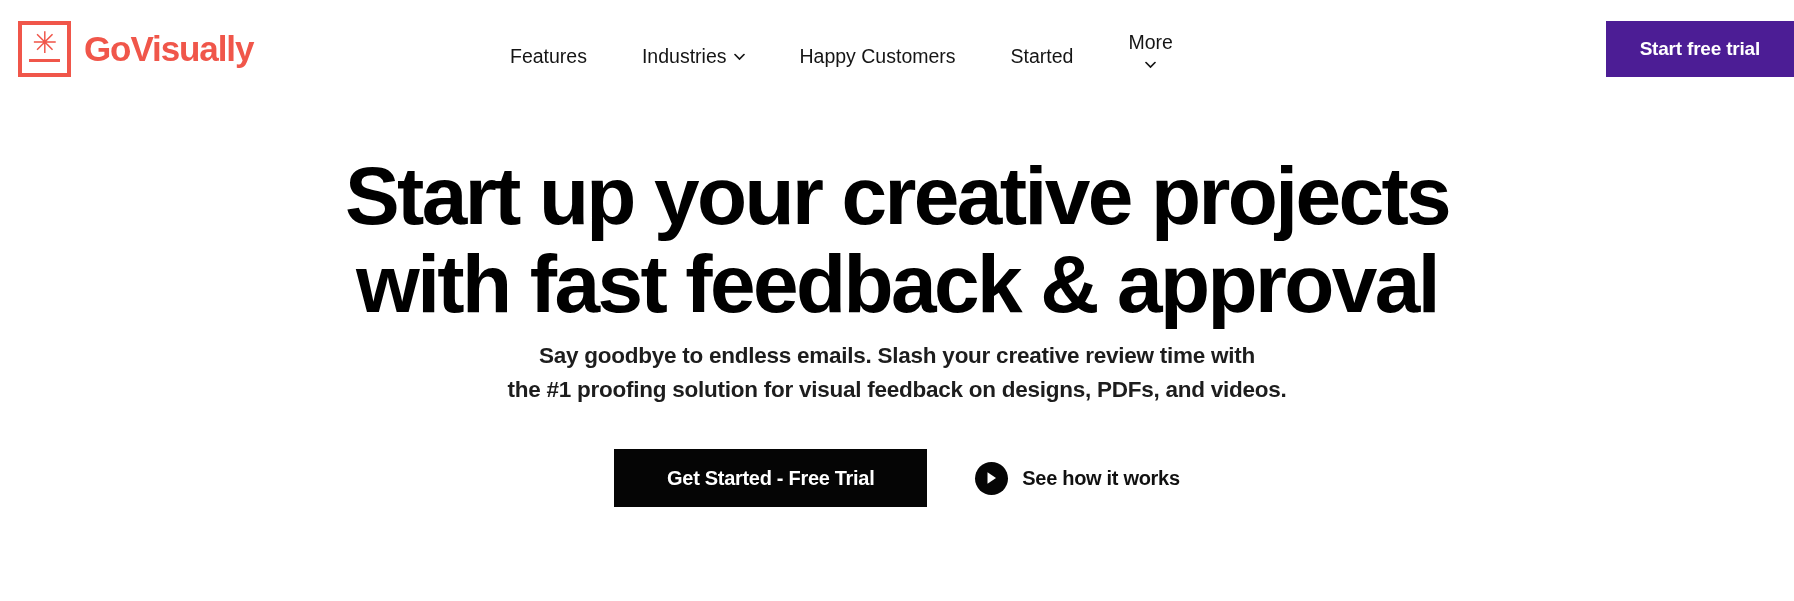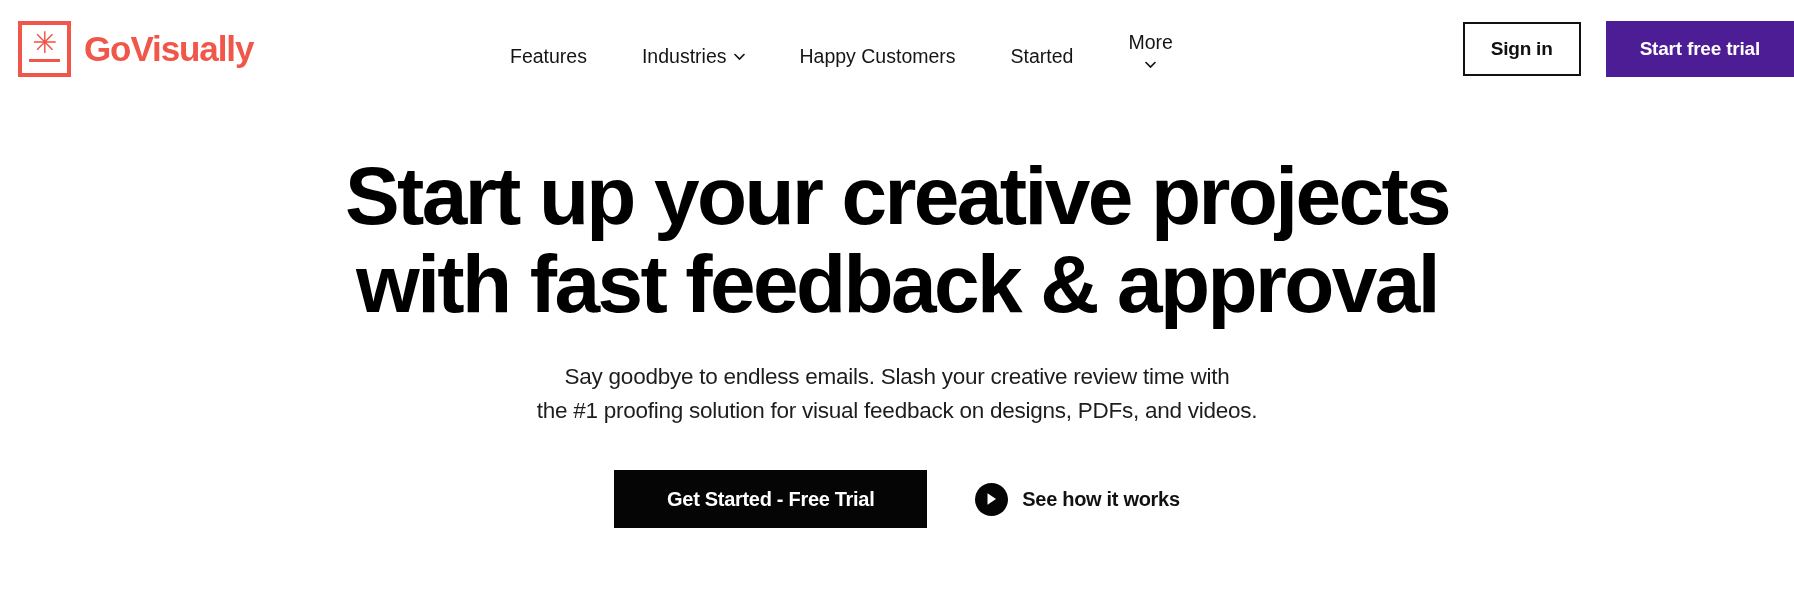--- a/index.html
+++ b/index.html
@@ -164,27 +164,28 @@
     font-size: 82px;
     line-height: 88px;
     font-weight: bold;
     letter-spacing: -2.6px;
     text-align: center;
     color: #000000;
     max-width: 1130px;
   }
 
   .hero-sub {
-    margin-top: 32px;
+    margin-top: 11px;
     font-size: 22.5px;
     line-height: 34px;
     text-align: center;
     color: #1d1d1d;
     letter-spacing: -0.25px;
     max-width: 780px;
+    font-weight: bold;
   }
 
   .hero-cta {
     margin-top: 42px;
     display: flex;
     align-items: center;
     gap: 48px;
   }
 
   .btn-getstarted {
@@ -273,21 +274,20 @@
       <span class="chevron">
         <svg width="11" height="7" viewBox="0 0 11 7">
             <path d="M1 1l4.5 4.5L10 1" stroke="#151515" stroke-width="1.7" fill="none" stroke-linecap="round"></path>
           </svg>
       </span>
     </a>
 
   </nav>
 
   <div class="header-actions">
-    <button class="btn-signin">Sign in</button>
     <button class="btn-trial">Start free trial</button>
   </div>
 
 </header>
 
 <main class="hero">
   <div class="hero-inner">
 
     <h1 class="hero-title">
       <span>Start up your creative projects</span><br>

